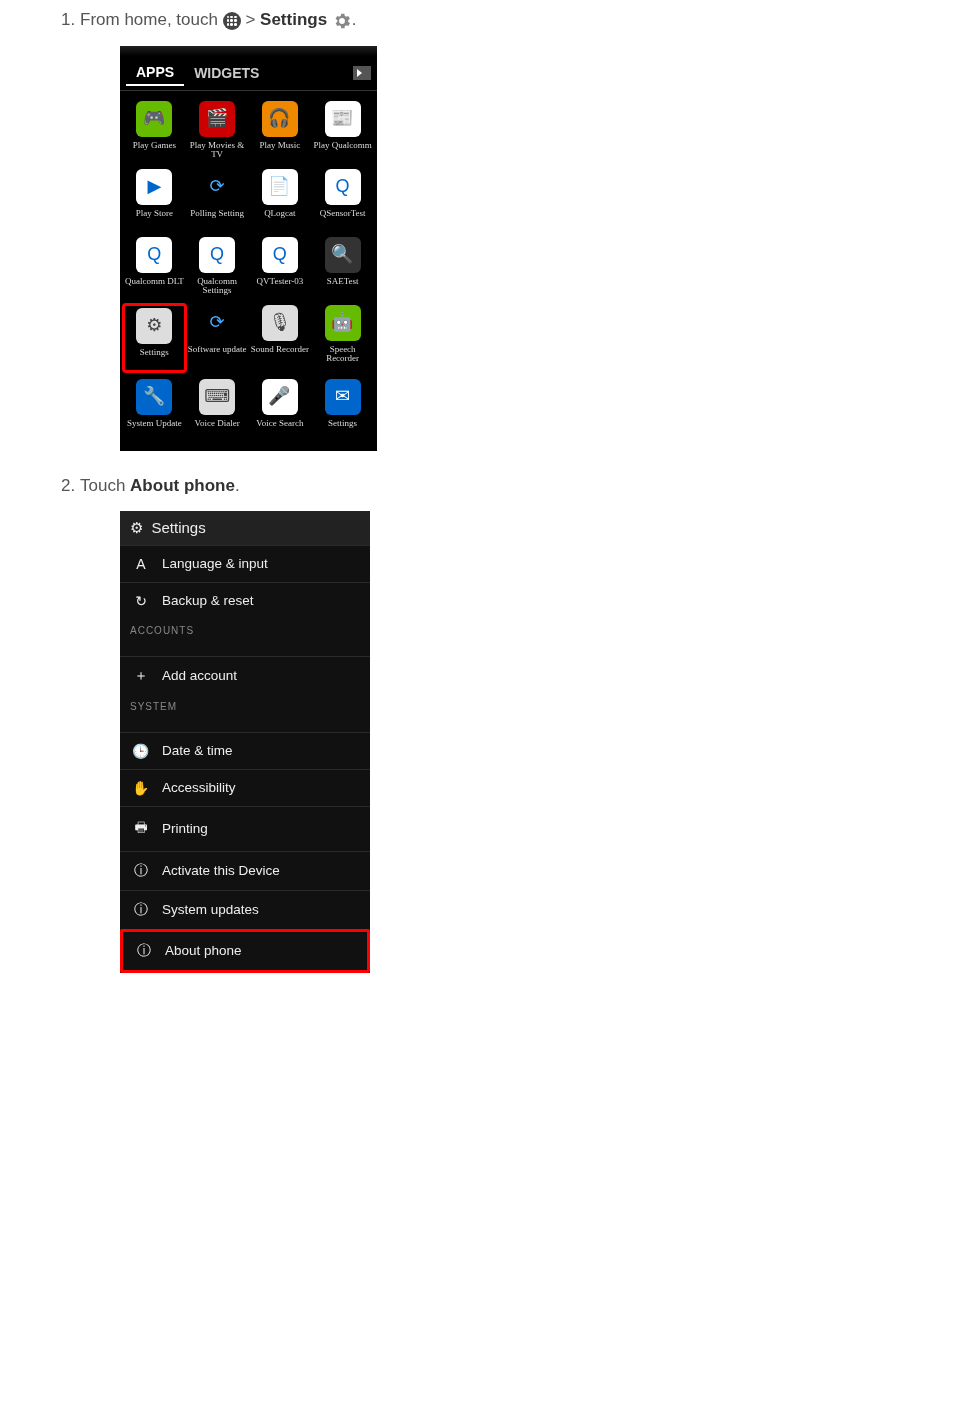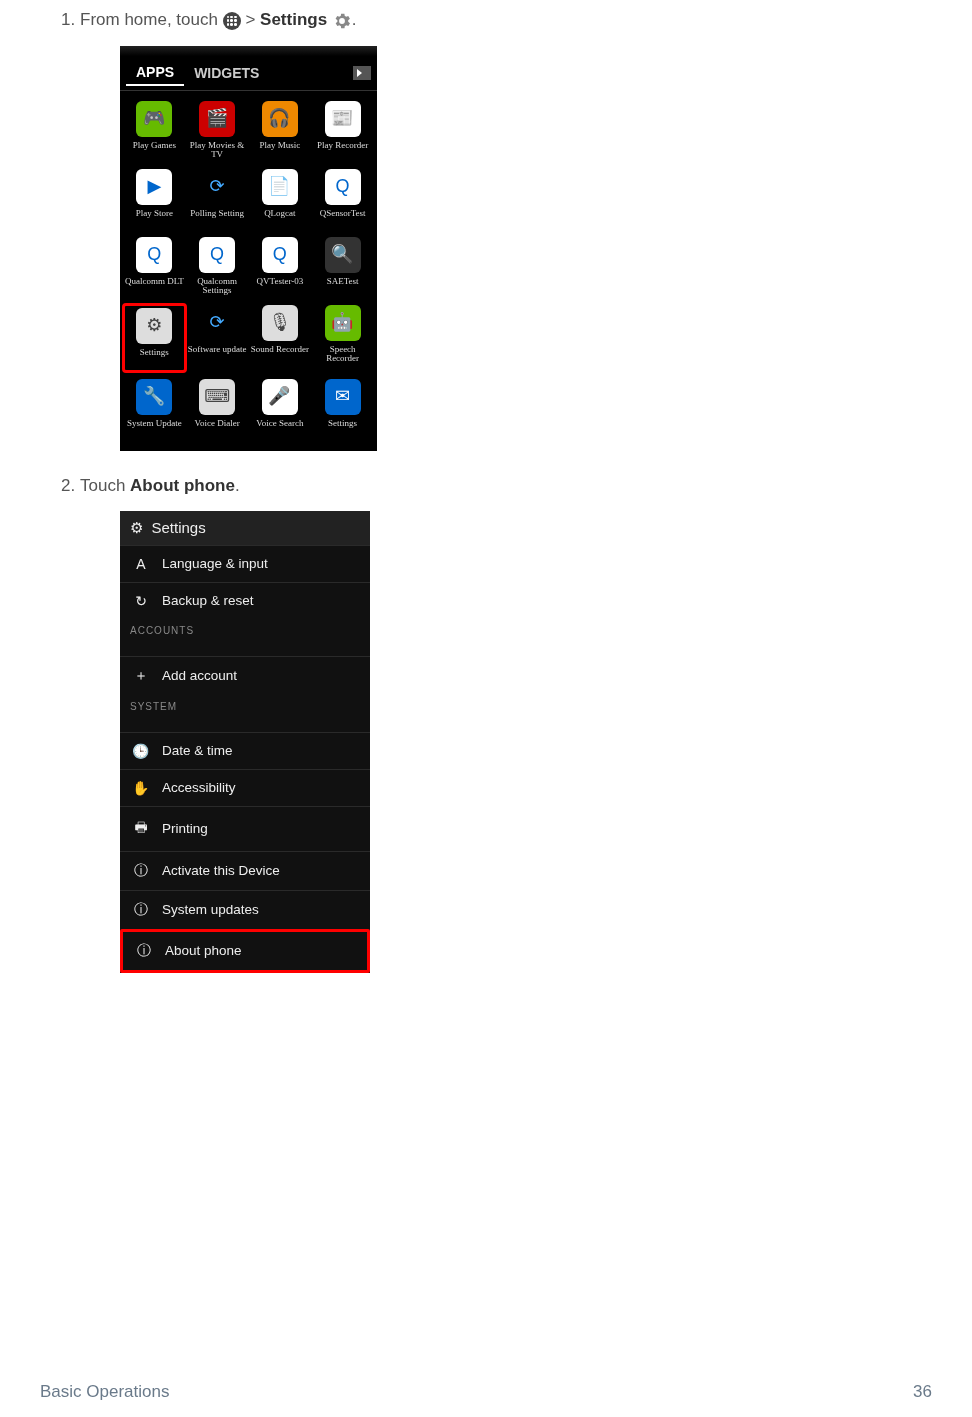--- a/index.html
+++ b/index.html
@@ -208,21 +208,21 @@
             <div class="app">
               <div class="ico bg-red">🎬</div>
               <div class="app-label">Play Movies &amp; TV</div>
             </div>
             <div class="app">
               <div class="ico bg-orange">🎧</div>
               <div class="app-label">Play Music</div>
             </div>
             <div class="app">
               <div class="ico bg-white">📰</div>
-              <div class="app-label">Play Recorder</div>
+              <div class="app-label">Play Qualcomm</div>
             </div>
             <div class="app">
               <div class="ico bg-white">▶</div>
               <div class="app-label">Play Store</div>
             </div>
             <div class="app">
               <div class="ico bg-sync">⟳</div>
               <div class="app-label">Polling Setting</div>
             </div>
             <div class="app">
@@ -331,18 +331,14 @@
             </div>
             <div class="setting-row highlight-row">
               <span class="ricon">ⓘ</span>
               <span>About phone</span>
             </div>
           </div>
     </div>
   </li>
 </ol>
 
-<div class="footer">
-  <span>Basic Operations</span>
-  <span>36</span>
+
 </div>
 
-</div>
-
 </body></html>

